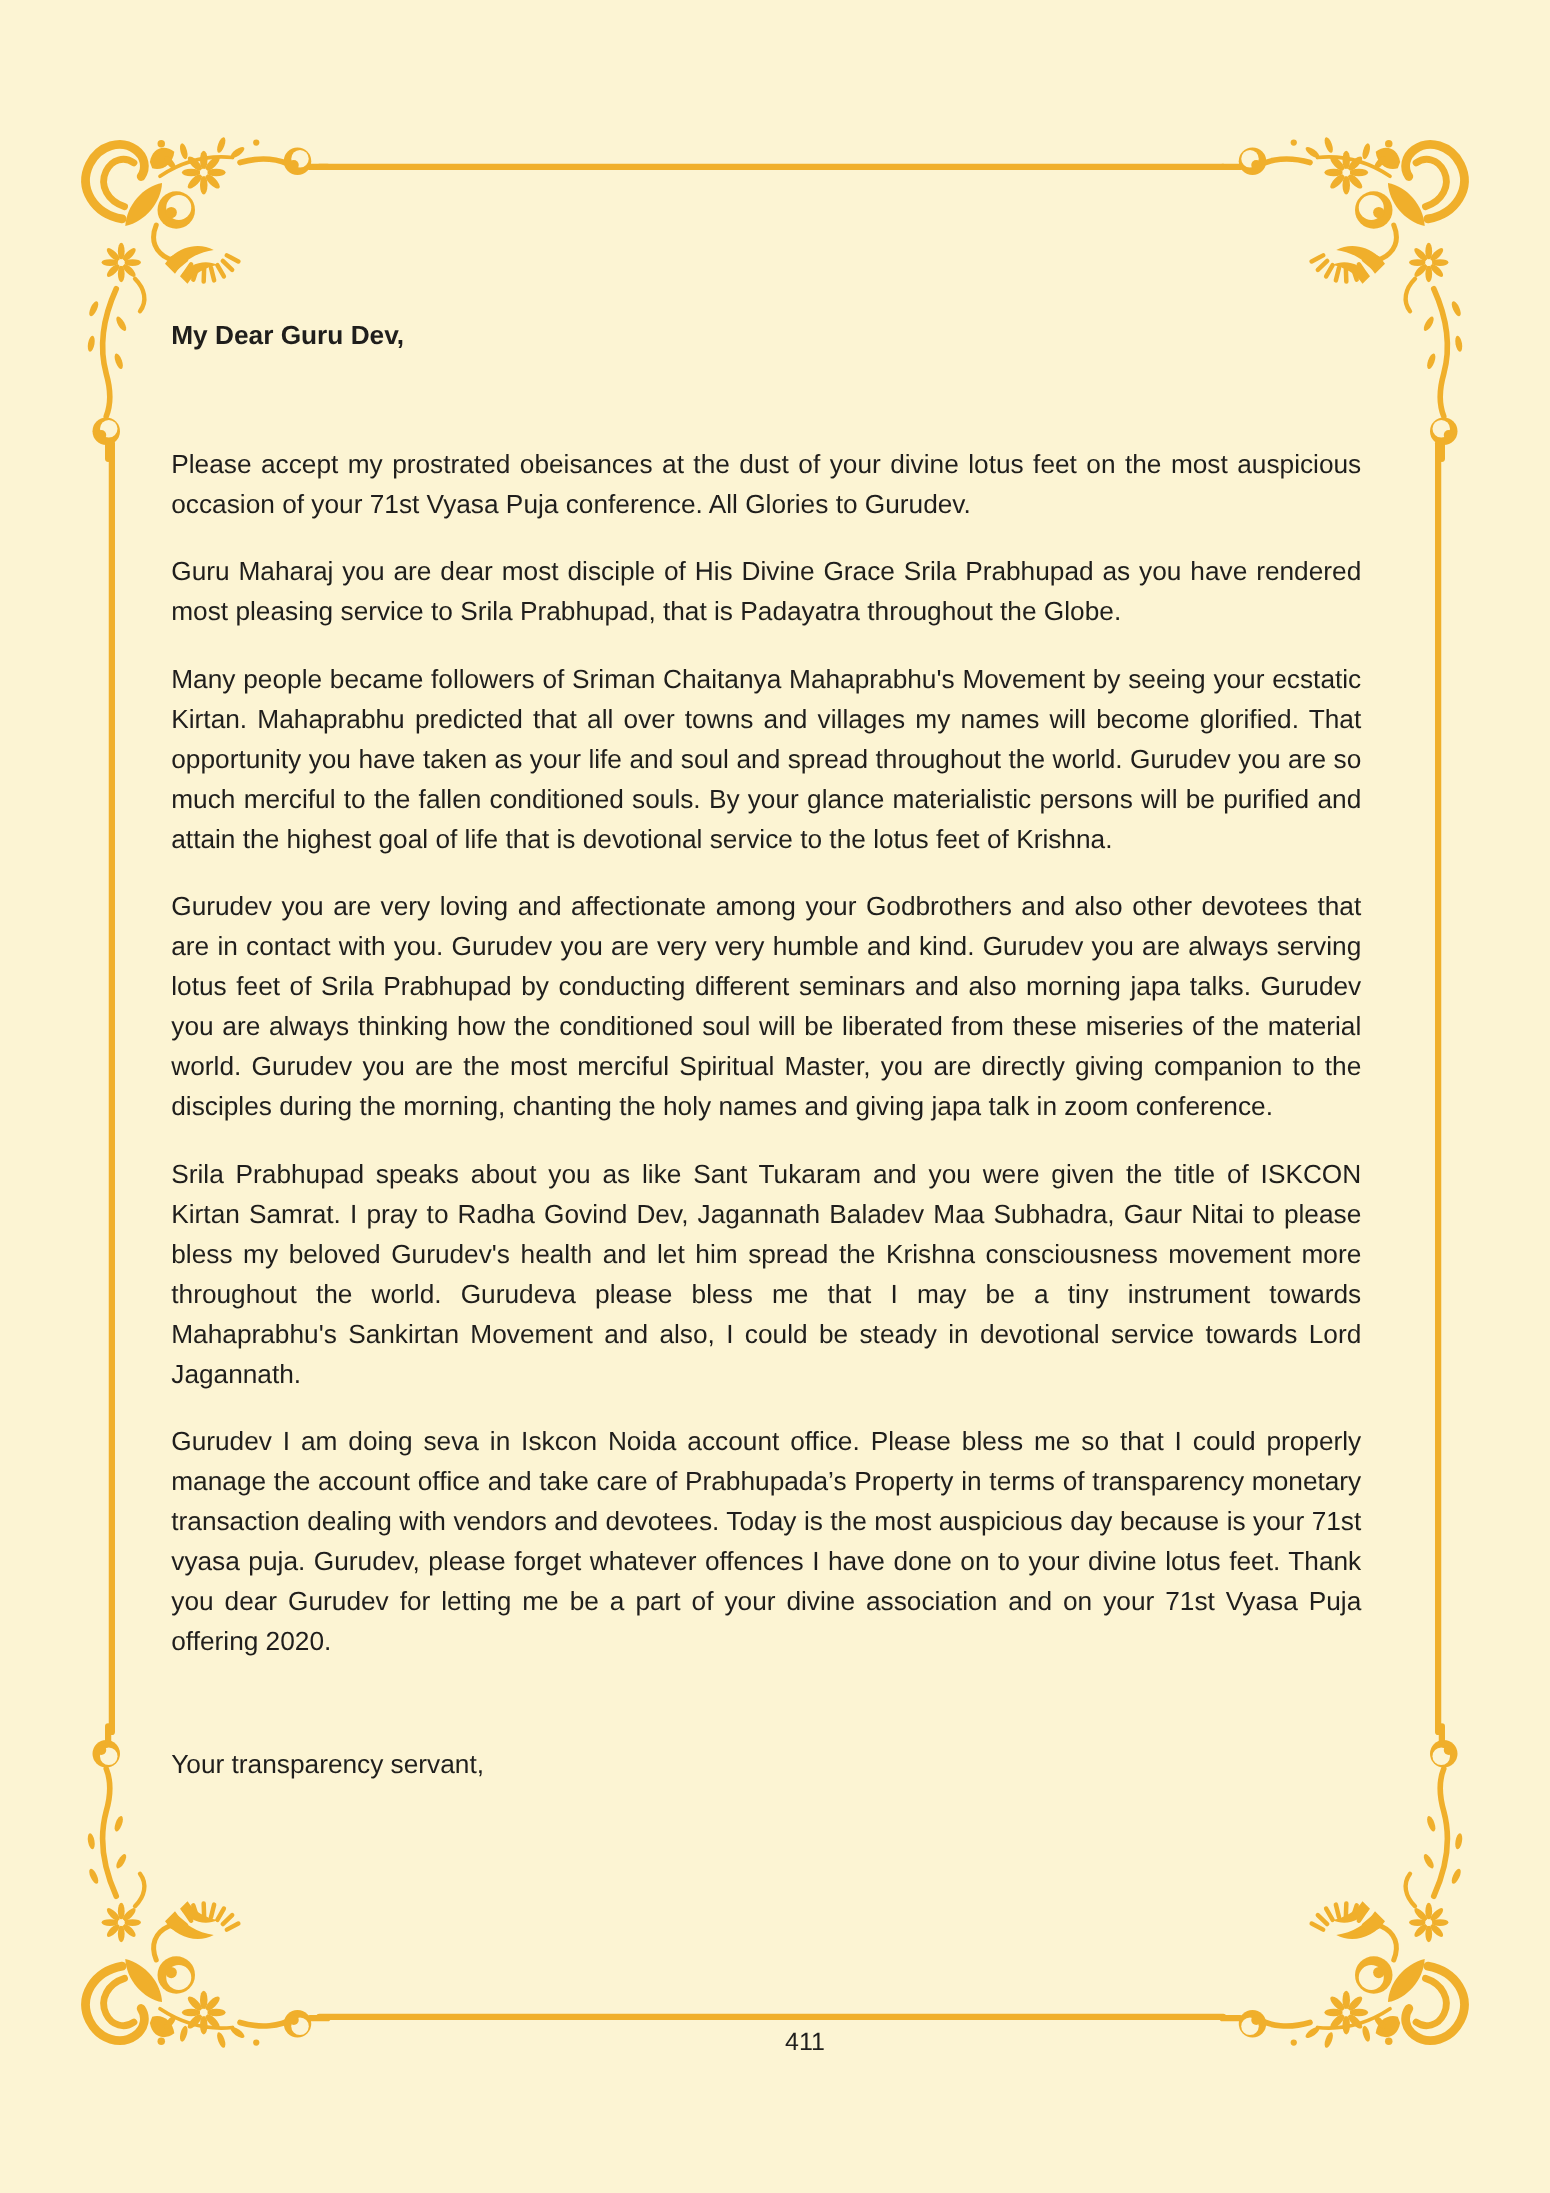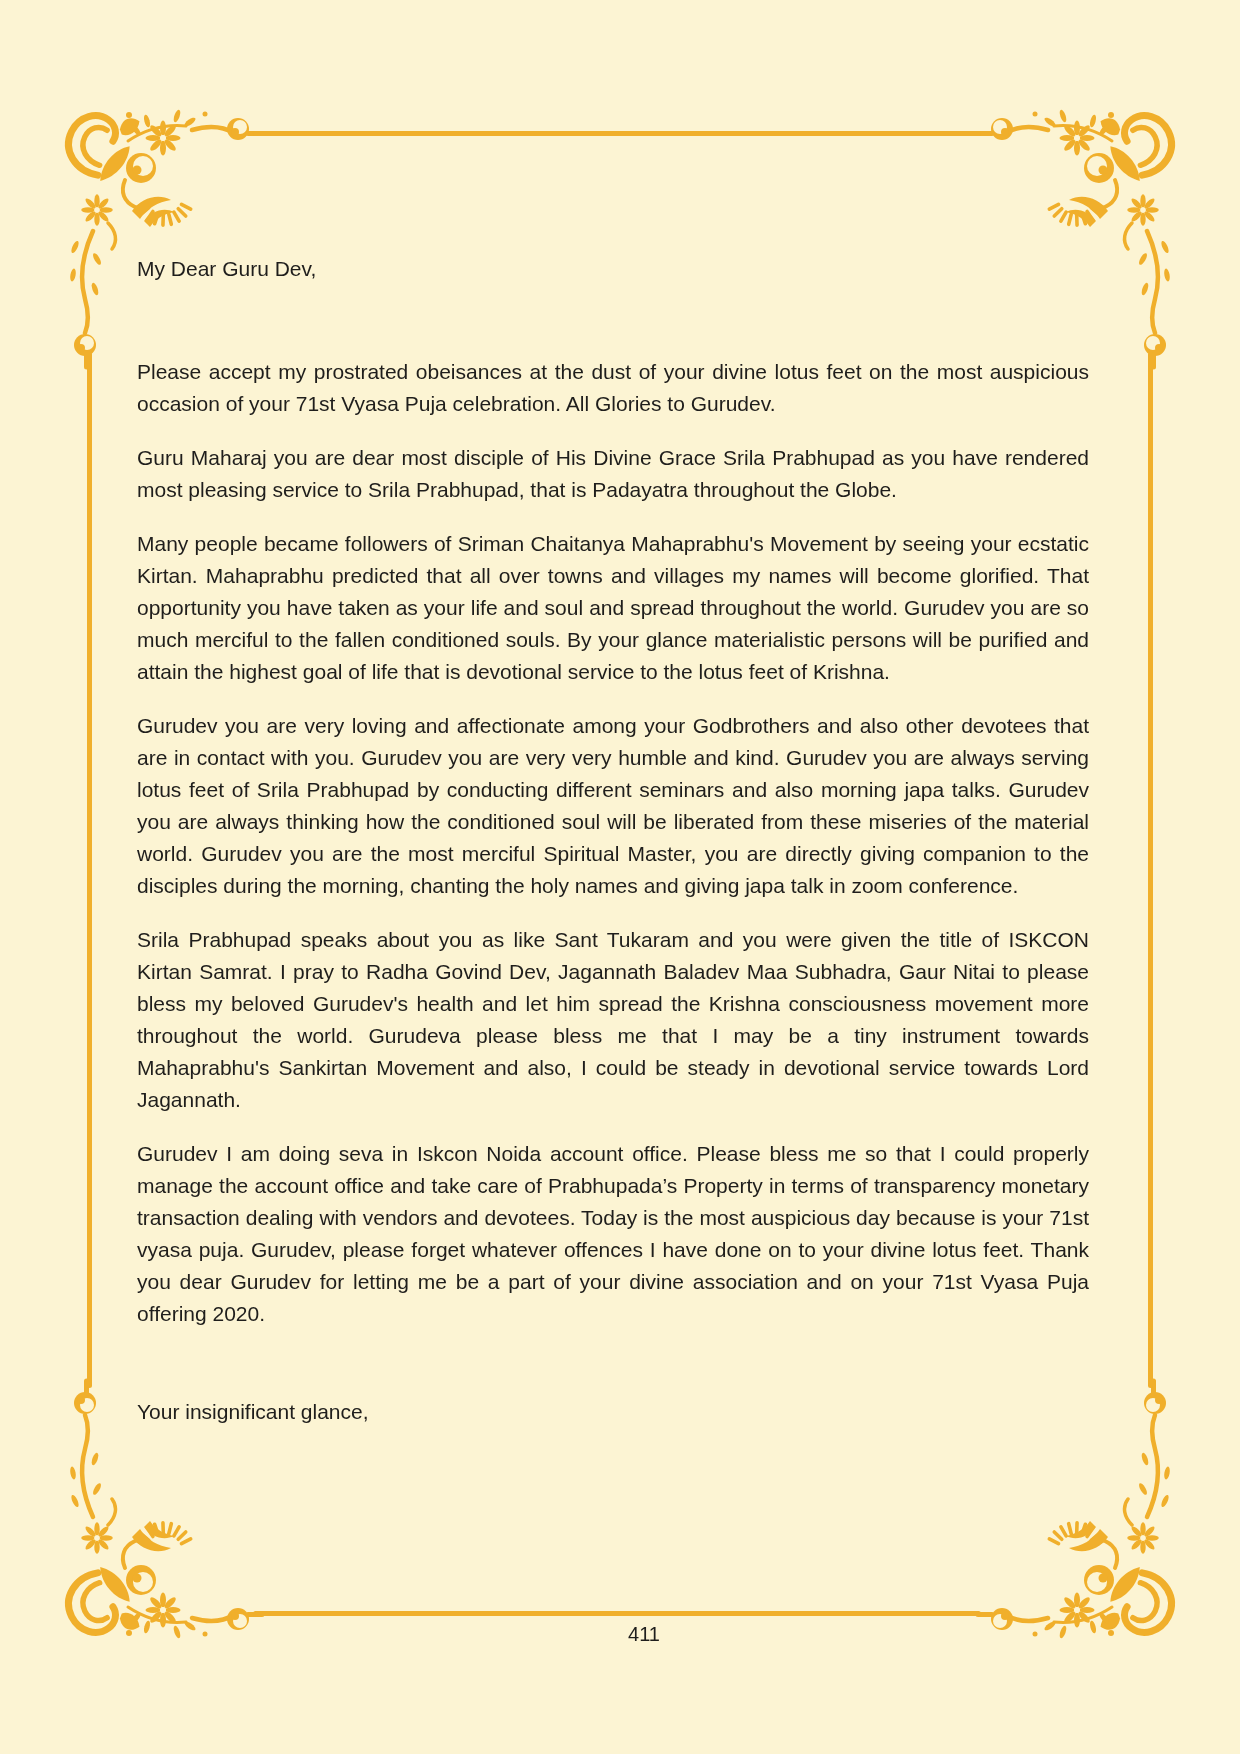--- a/index.html
+++ b/index.html
@@ -44,21 +44,21 @@
   .gs { fill: none; stroke: var(--accent-gold); stroke-linecap: round; }
   .defs-holder { position: absolute; width: 0; height: 0; overflow: hidden; }
   
   .content {
     position: absolute;
     left: 137px; top: 253px; width: 952px;
     color: var(--text-color);
     font-size: 21px;
     line-height: 32px;
   }
-  .salutation { margin: 0 0 71px 0; }
+  .salutation { margin: 0 0 71px 0; font-weight: bold; }
   .para { margin: 0 0 22px 0; text-align: justify; }
   .closing { margin: 66px 0 0 0; }
   .signature { margin: 18px 0 0 0; }
   .page-number {
     position: absolute;
     left: 0; top: 1621px; width: 100%;
     text-align: center;
     color: var(--text-color);
     font-size: 20px;
     line-height: 26px;
@@ -167,24 +167,24 @@
         <use href="#cornerOrn"></use>
       </svg>
     <div class="rule top"></div>
     <div class="rule bottom"></div>
     <div class="rule left"></div>
     <div class="rule right"></div>
   </div>
 
   <div class="content">
     <p class="salutation">My Dear Guru Dev,</p>
-    <p class="para">Please accept my prostrated obeisances at the dust of your divine lotus feet on the most auspicious occasion of your 71st Vyasa Puja celebration. All Glories to Gurudev.</p>
+    <p class="para">Please accept my prostrated obeisances at the dust of your divine lotus feet on the most auspicious occasion of your 71st Vyasa Puja conference. All Glories to Gurudev.</p>
     <p class="para">Guru Maharaj you are dear most disciple of His Divine Grace Srila Prabhupad as you have rendered most pleasing service to Srila Prabhupad, that is Padayatra throughout the Globe.</p>
     <p class="para">Many people became followers of Sriman Chaitanya Mahaprabhu's Movement by seeing your ecstatic Kirtan. Mahaprabhu predicted that all over towns and villages my names will become glorified. That opportunity you have taken as your life and soul and spread throughout the world. Gurudev you are so much merciful to the fallen conditioned souls. By your glance materialistic persons will be purified and attain the highest goal of life that is devotional service to the lotus feet of Krishna.</p>
     <p class="para">Gurudev you are very loving and affectionate among your Godbrothers and also other devotees that are in contact with you. Gurudev you are very very humble and kind. Gurudev you are always serving lotus feet of Srila Prabhupad by conducting different seminars and also morning japa talks. Gurudev you are always thinking how the conditioned soul will be liberated from these miseries of the material world. Gurudev you are the most merciful Spiritual Master, you are directly giving companion to the disciples during the morning, chanting the holy names and giving japa talk in zoom conference.</p>
     <p class="para">Srila Prabhupad speaks about you as like Sant Tukaram and you were given the title of ISKCON Kirtan Samrat. I pray to Radha Govind Dev, Jagannath Baladev Maa Subhadra, Gaur Nitai to please bless my beloved Gurudev's health and let him spread the Krishna consciousness movement more throughout the world. Gurudeva please bless me that I may be a tiny instrument towards Mahaprabhu's Sankirtan Movement and also, I could be steady in devotional service towards Lord Jagannath.</p>
     <p class="para">Gurudev I am doing seva in Iskcon Noida account office. Please bless me so that I could properly manage the account office and take care of Prabhupada’s Property in terms of transparency monetary transaction dealing with vendors and devotees. Today is the most auspicious day because is your 71st vyasa puja. Gurudev, please forget whatever offences I have done on to your divine lotus feet. Thank you dear Gurudev for letting me be a part of your divine association and on your 71st Vyasa Puja offering 2020.</p>
-    <p class="closing">Your insignificant glance,</p>
+    <p class="closing">Your transparency servant,</p>
   </div>
 
   <div class="page-number">411</div>
 
 </div>
 
 </body></html>

